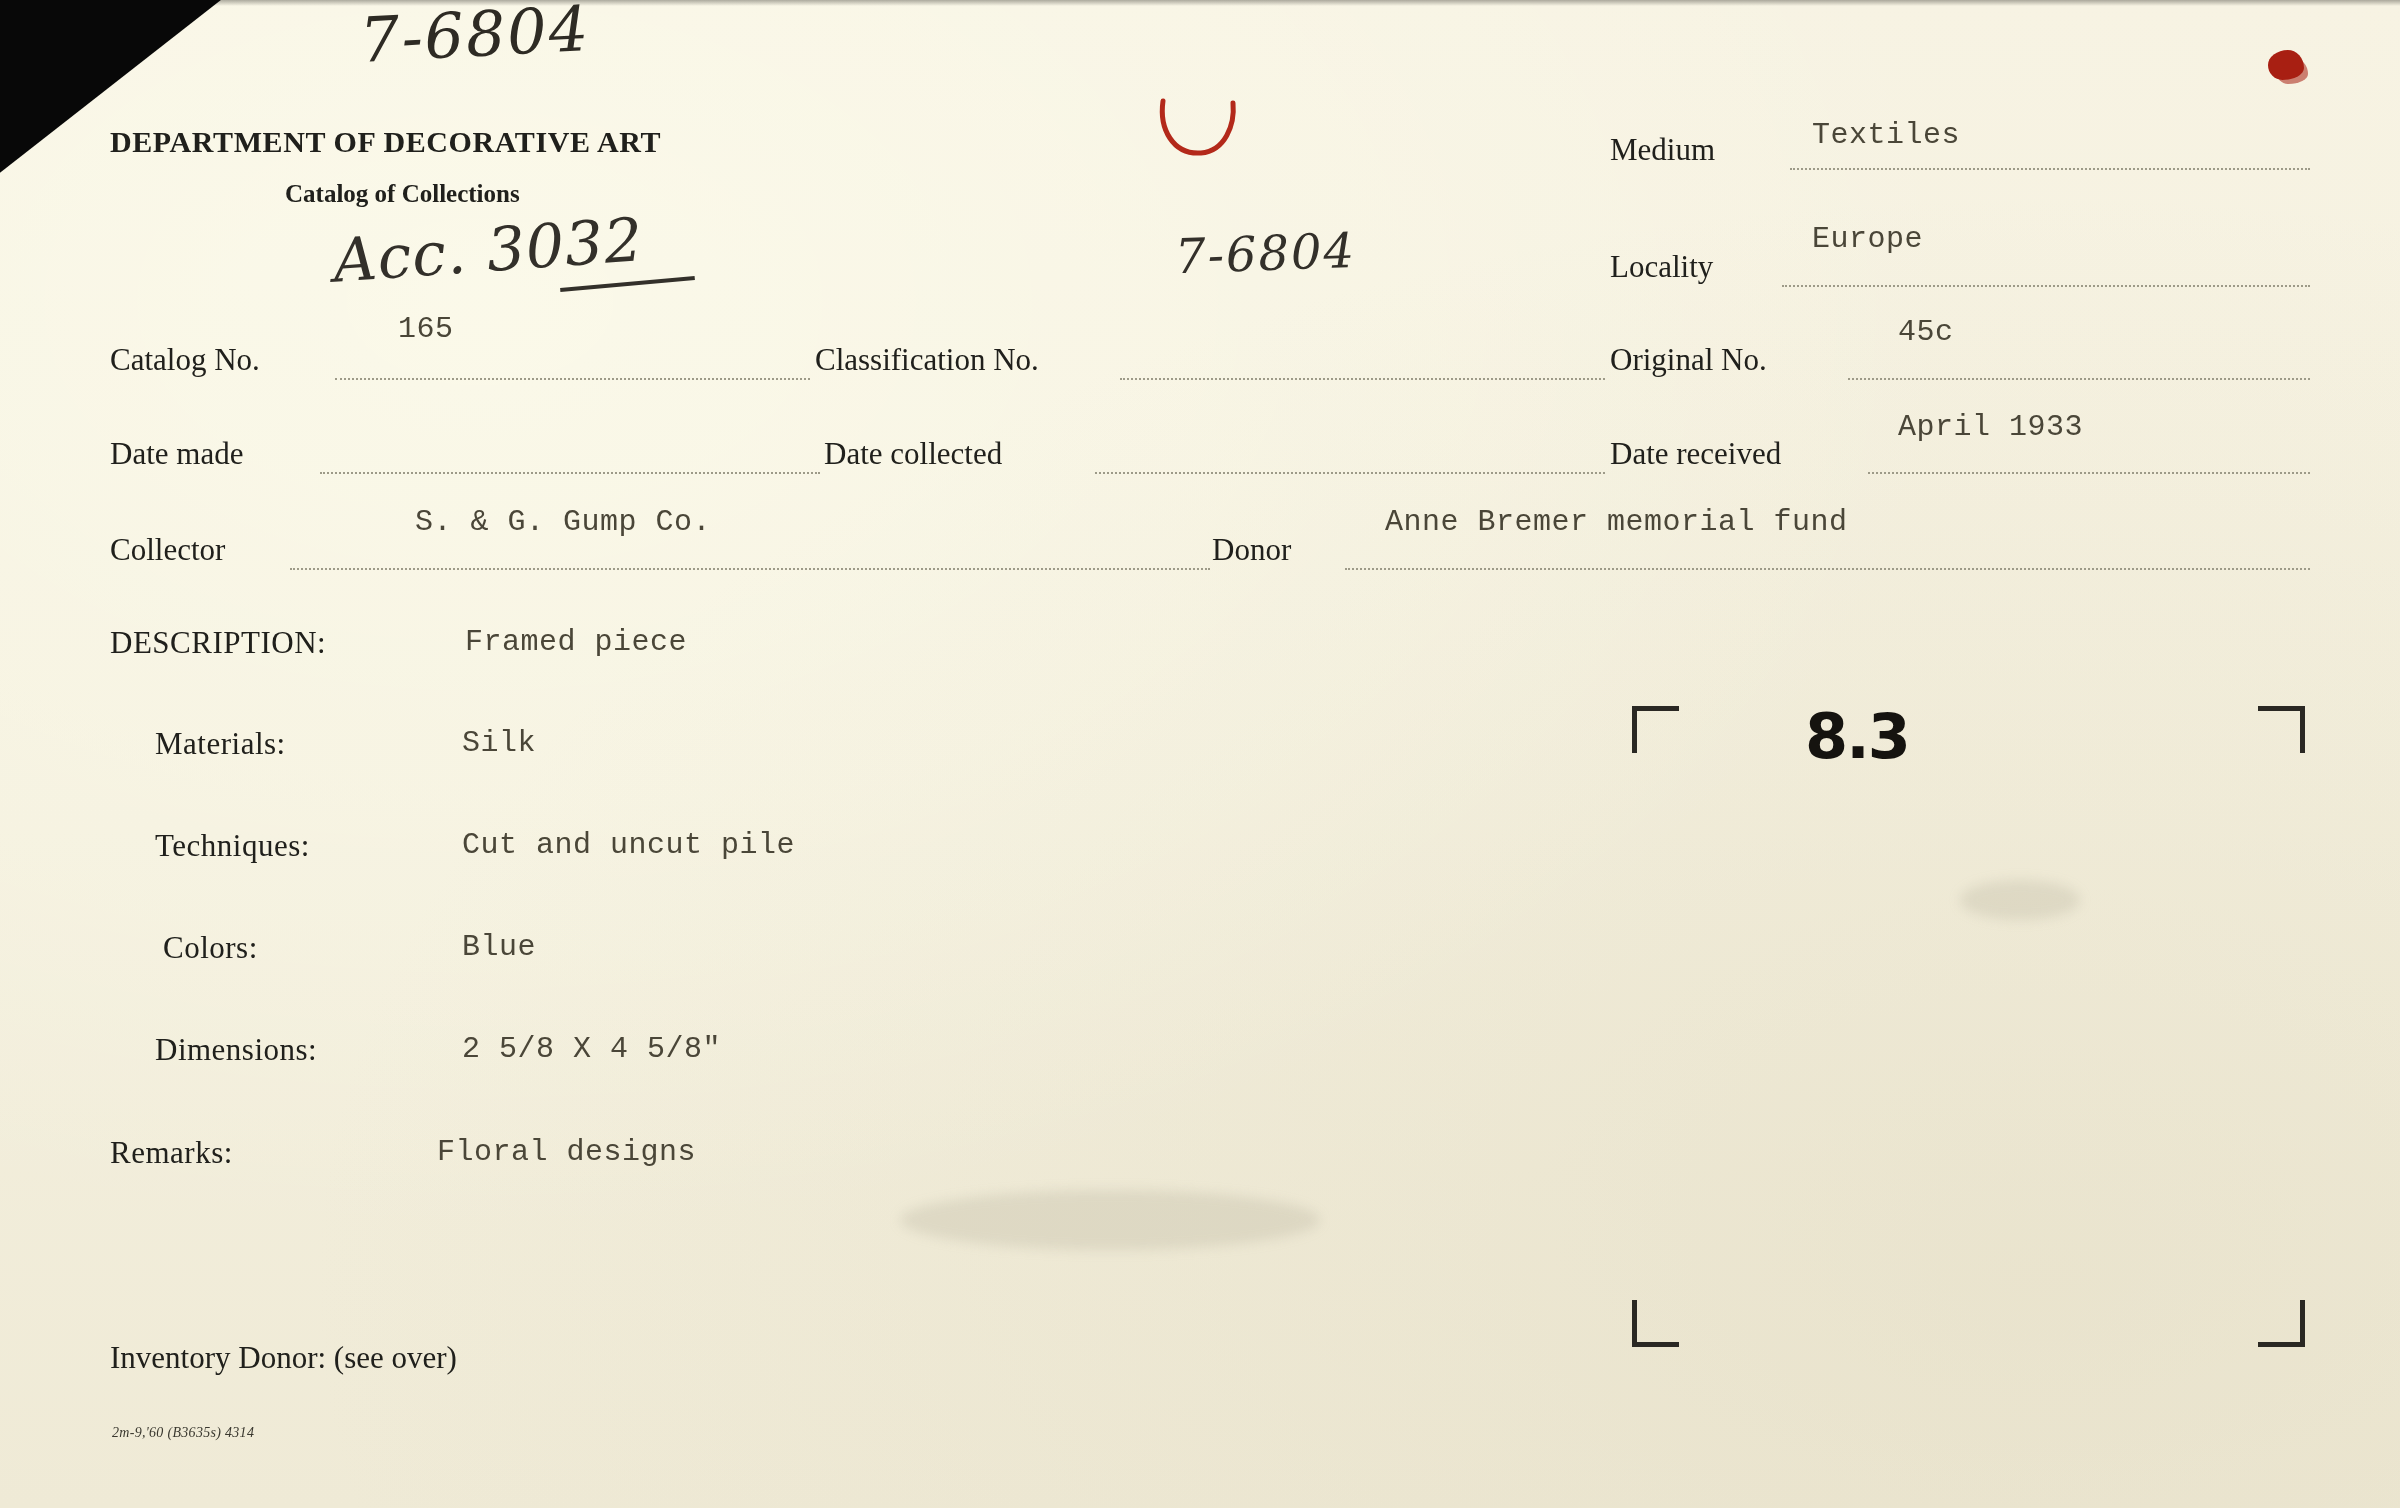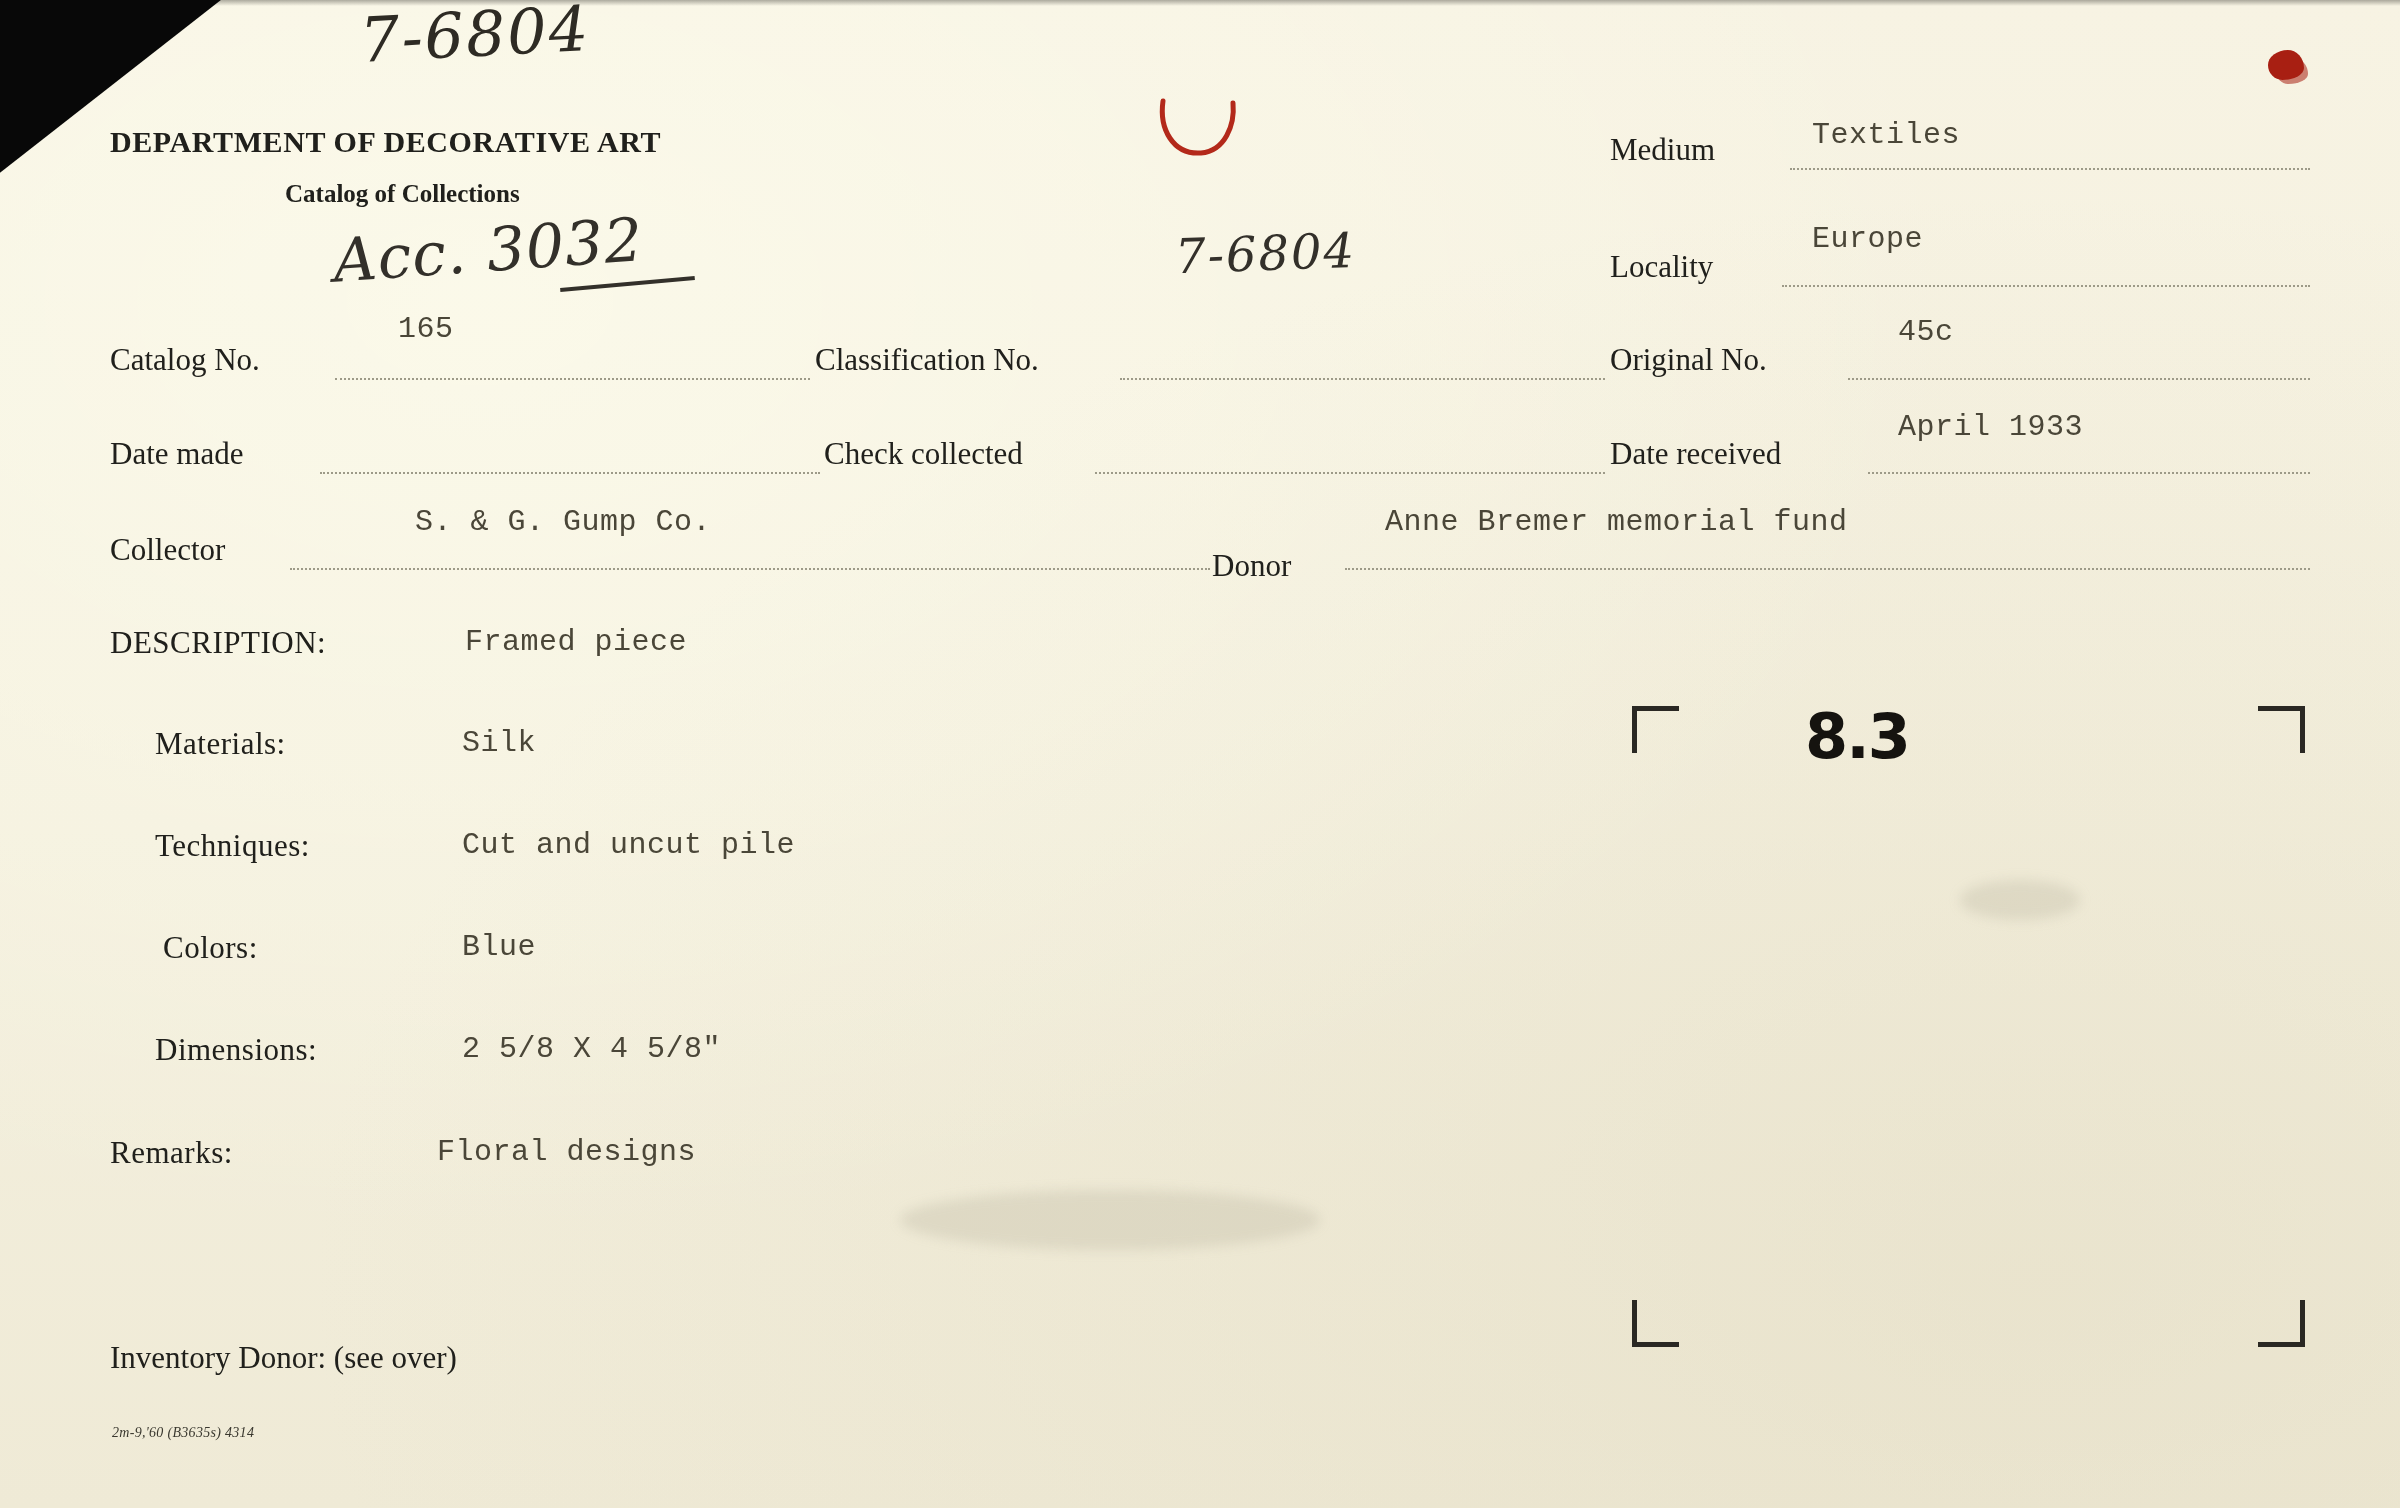--- a/index.html
+++ b/index.html
@@ -273,33 +273,33 @@
   <div class="fld-value typed" style="left:1140px; top:312px;"></div>
 
   <div class="fld-label printed" style="left:1610px; top:342px;">Original No.</div>
   <div class="fld-line dots" style="left:1848px; top:378px; width:462px;"></div>
   <div class="fld-value typed" style="left:1898px; top:315px;">45c</div>
 
   <div class="fld-label printed" style="left:110px; top:436px;">Date made</div>
   <div class="fld-line dots" style="left:320px; top:472px; width:500px;"></div>
   <div class="fld-value typed" style="left:350px; top:408px;"></div>
 
-  <div class="fld-label printed" style="left:824px; top:436px;">Check collected</div>
+  <div class="fld-label printed" style="left:824px; top:436px;">Date collected</div>
   <div class="fld-line dots" style="left:1095px; top:472px; width:510px;"></div>
   <div class="fld-value typed" style="left:1120px; top:408px;"></div>
 
   <div class="fld-label printed" style="left:1610px; top:436px;">Date received</div>
   <div class="fld-line dots" style="left:1868px; top:472px; width:442px;"></div>
   <div class="fld-value typed" style="left:1898px; top:410px;">April 1933</div>
 
   <div class="fld-label printed" style="left:110px; top:532px;">Collector</div>
   <div class="fld-line dots" style="left:290px; top:568px; width:920px;"></div>
   <div class="fld-value typed" style="left:415px; top:505px;">S. &amp; G. Gump Co.</div>
 
-  <div class="fld-label printed" style="left:1212px; top:548px;">Donor</div>
+  <div class="fld-label printed" style="left:1212px; top:532px;">Donor</div>
   <div class="fld-line dots" style="left:1345px; top:568px; width:965px;"></div>
   <div class="fld-value typed" style="left:1385px; top:505px;">Anne Bremer memorial fund</div>
 
   <div class="desc-label printed" style="left:110px; top:625px;">DESCRIPTION:</div>
   <div class="desc-value typed" style="left:465px; top:625px;">Framed piece</div>
 
   <div class="desc-label printed" style="left:155px; top:726px;">Materials:</div>
   <div class="desc-value typed" style="left:462px; top:726px;">Silk</div>
 
   <div class="desc-label printed" style="left:155px; top:828px;">Techniques:</div>

